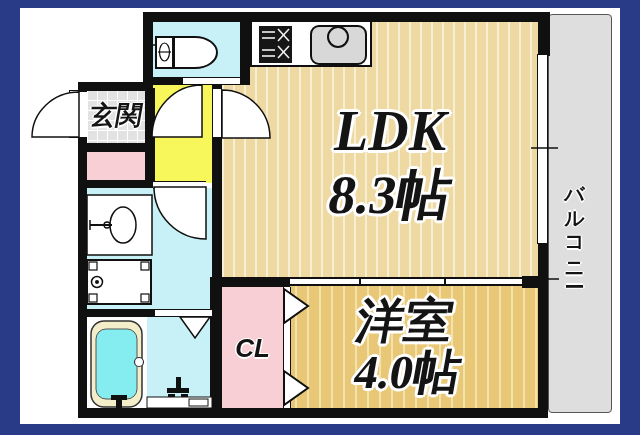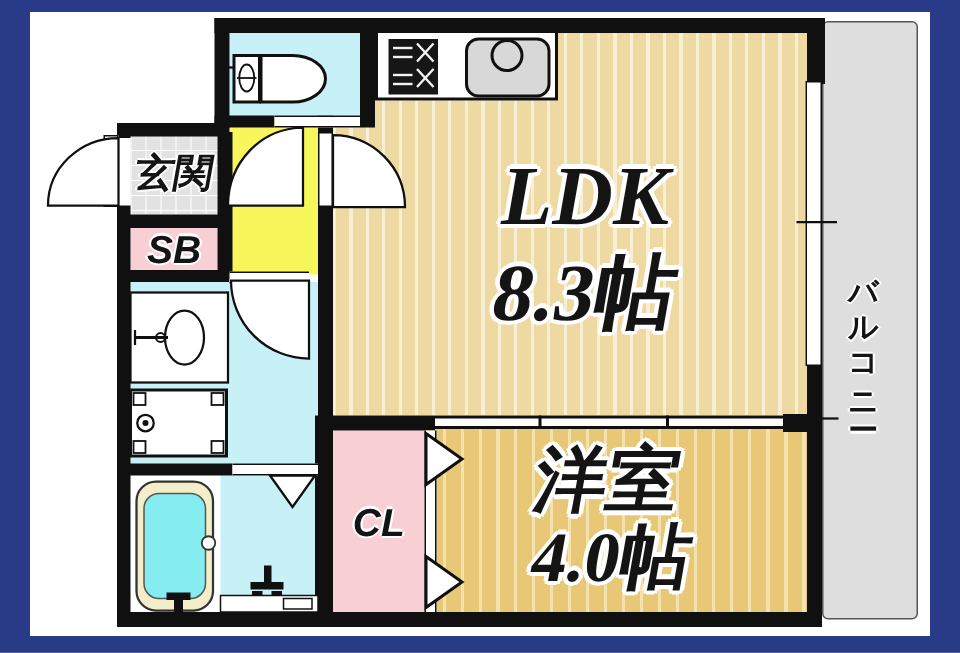--- a/index.html
+++ b/index.html
@@ -168,17 +168,16 @@
     </g>
   </svg>
 
   <div class="abs label serif-b halo" style="left:290px;top:103px;width:200px;font-size:56px;line-height:1;font-style:italic;">LDK</div>
   <div class="abs label serif-b halo skew" style="left:295px;top:168px;width:190px;font-size:54px;line-height:1;">8.3帖</div>
 
   <div class="abs label serif-b halo skew" style="left:300px;top:297px;width:210px;font-size:48px;line-height:1;">洋室</div>
   <div class="abs label serif-b halo skew" style="left:300px;top:349px;width:215px;font-size:47px;line-height:1;">4.0帖</div>
 
   <div class="abs label serif-b halo-s skew" style="left:86px;top:102px;width:60px;font-size:26px;line-height:1.1;">玄関</div>
-  <div class="abs label sans-bi halo-s" style="left:87px;top:152px;width:58px;font-size:26px;line-height:1.15;">SB</div>
   <div class="abs label sans-bi halo-s" style="left:222px;top:334px;width:61px;font-size:26px;line-height:1.1;">CL</div>
 
   <div class="abs label v-text halo-s" style="left:562px;top:150px;height:150px;font-size:20px;">バルコニー</div>
 </div>
 
 </body></html>

